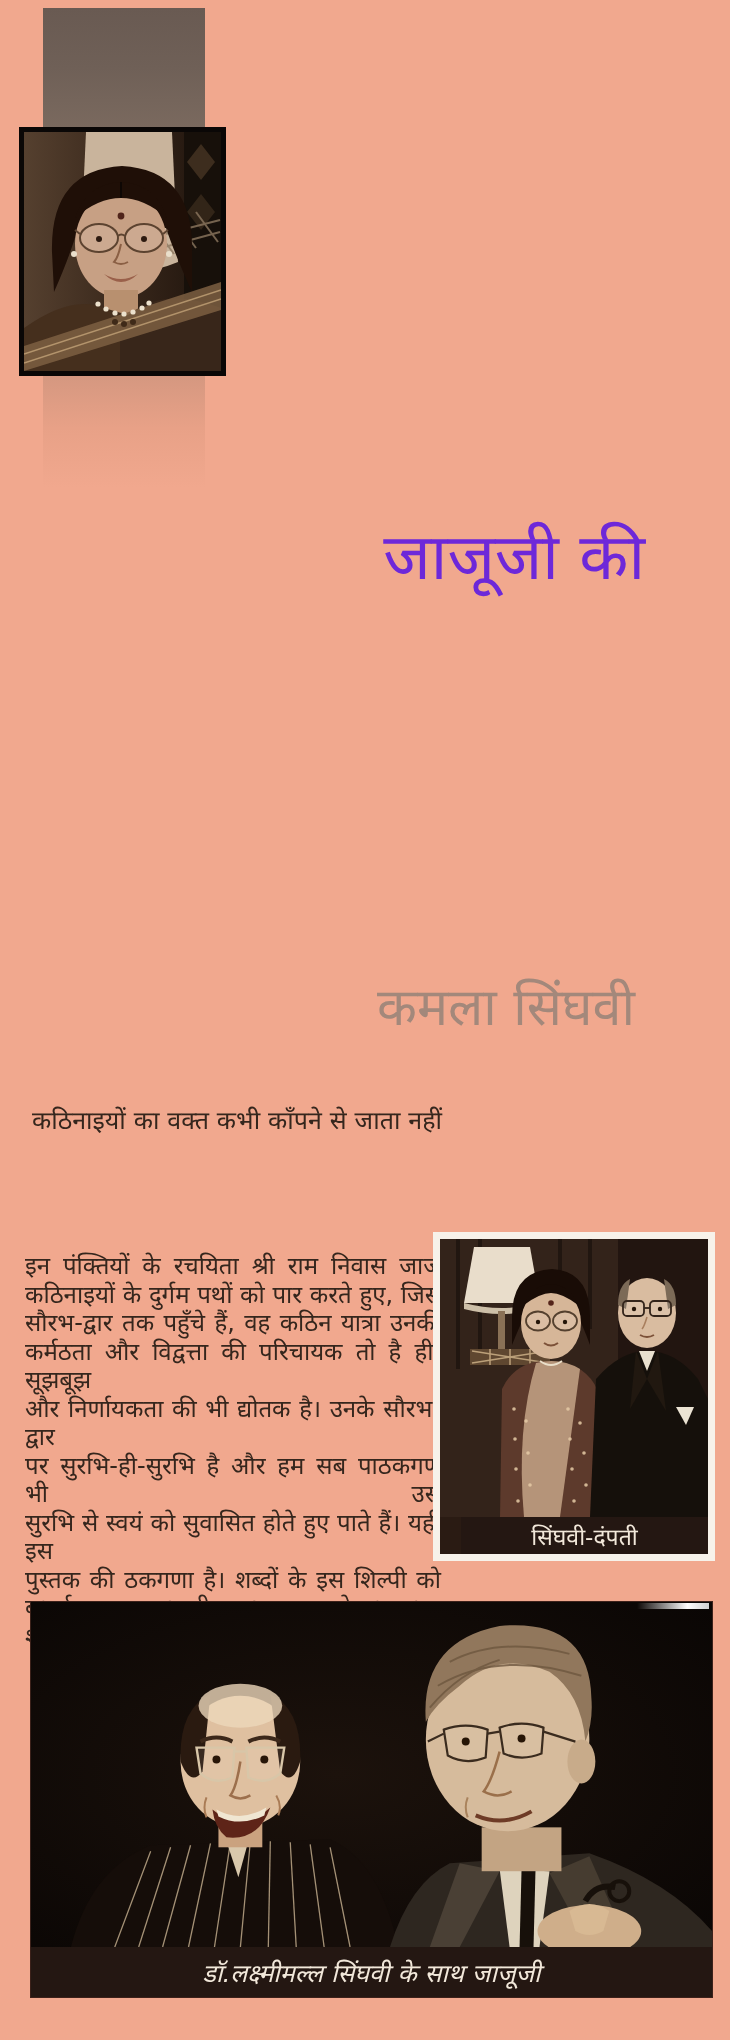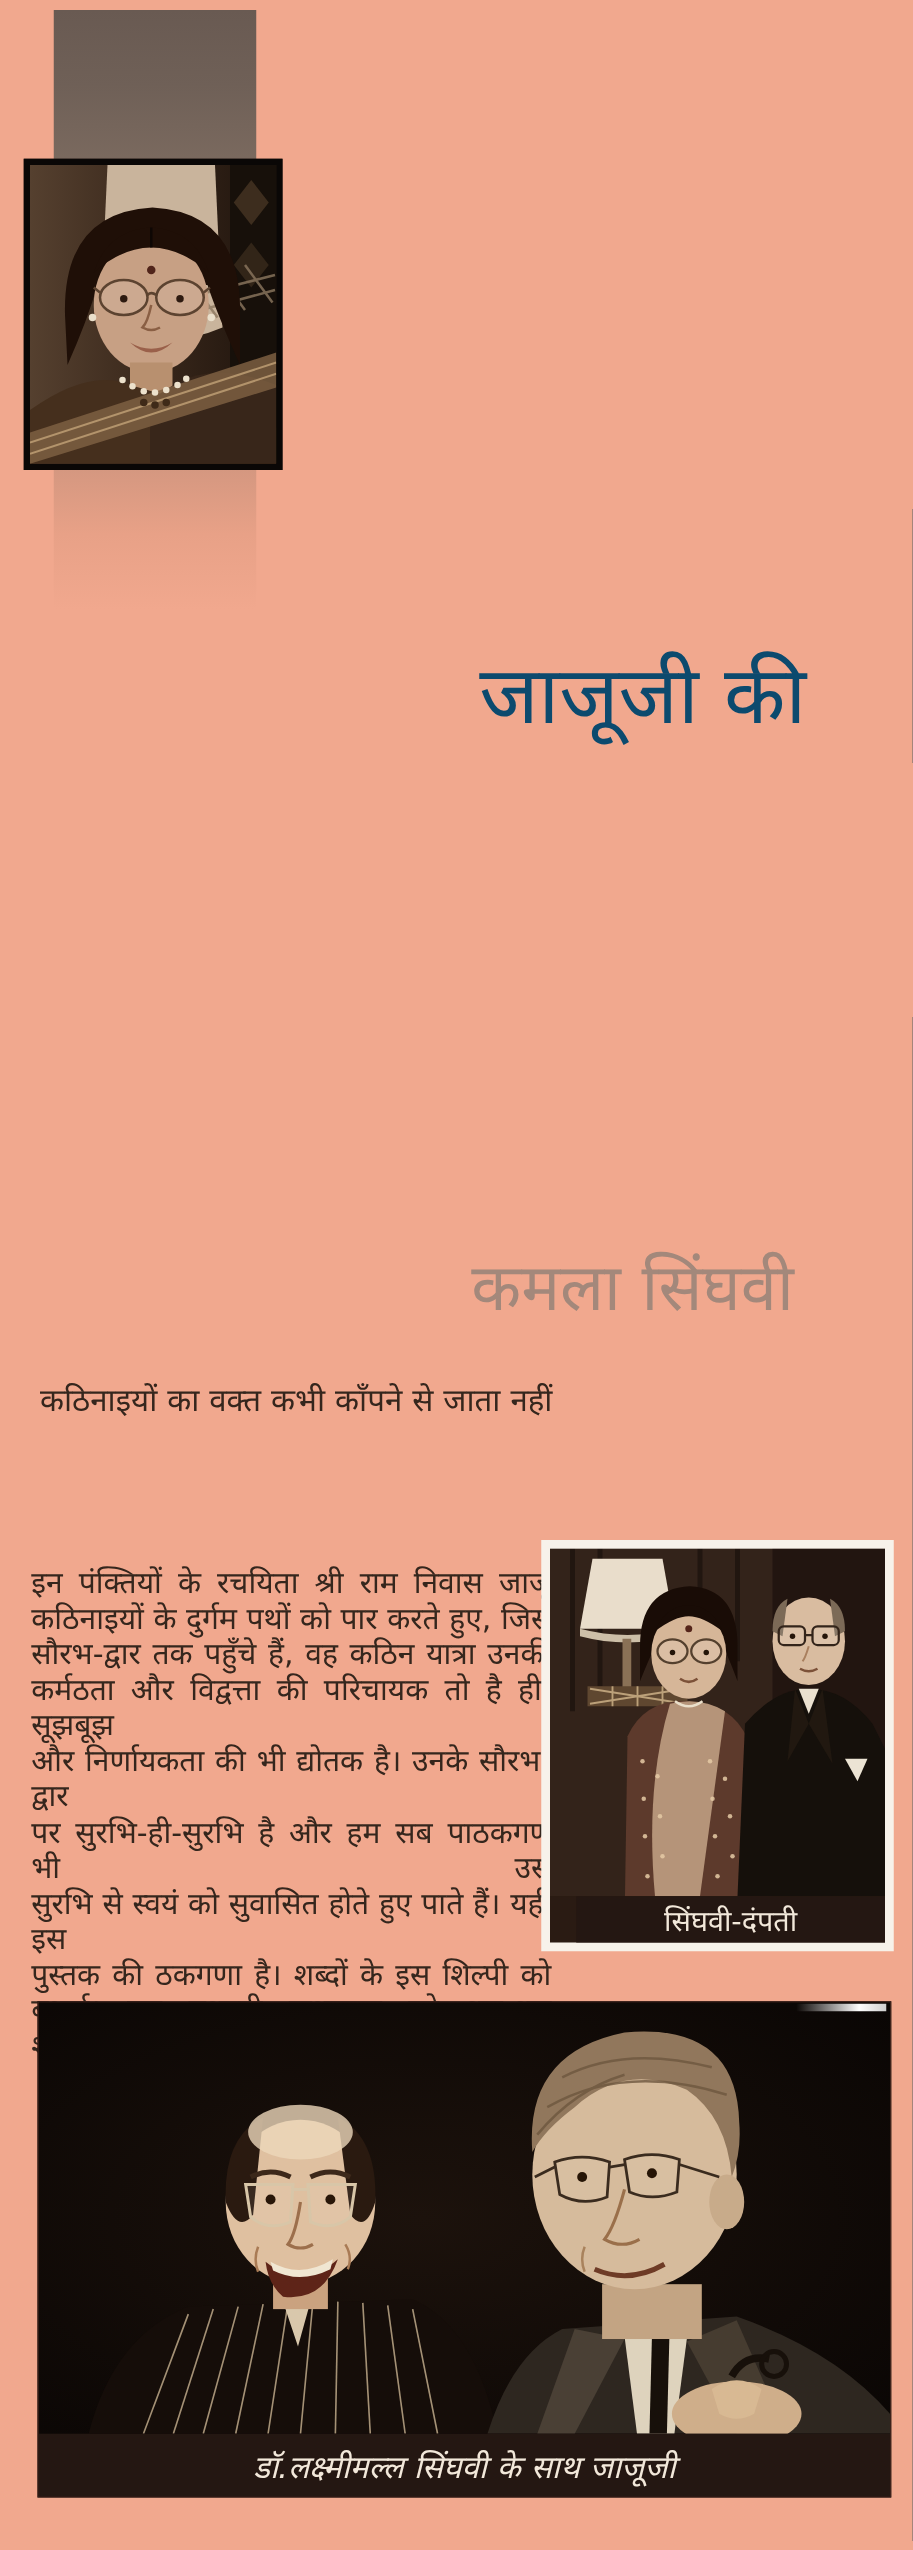--- a/index.html
+++ b/index.html
@@ -17,26 +17,26 @@
   }
   
   .photo-portrait{
     position:absolute;left:19px;top:127px;width:207px;height:249px;
     border:5px solid #0a0706;background:#2c1e16;
   }
   .photo-portrait svg{display:block;width:100%;height:100%;}
   
   .title{
     position:absolute;top:500px;right:85px;text-align:right;
-    font-size:64px;line-height:115px;color:#0c4a6e;white-space:nowrap;
+    font-size:64px;line-height:115px;color:#6d28d9;white-space:nowrap;
   }
   
   .author{
     position:absolute;top:972px;right:95px;text-align:right;
-    font-size:52px;line-height:70px;color:#a3887b;white-space:nowrap;margin-top:24px;
+    font-size:52px;line-height:70px;color:#a3887b;white-space:nowrap;
   }
   
   .couplet{
     position:absolute;left:18px;top:1100px;
     font-size:25px;line-height:42px;color:#35261d;white-space:nowrap;
   }
   .couplet .line-1{text-indent:14px;}
   
   .body-text{
     position:absolute;left:25px;top:1252px;width:416px;

